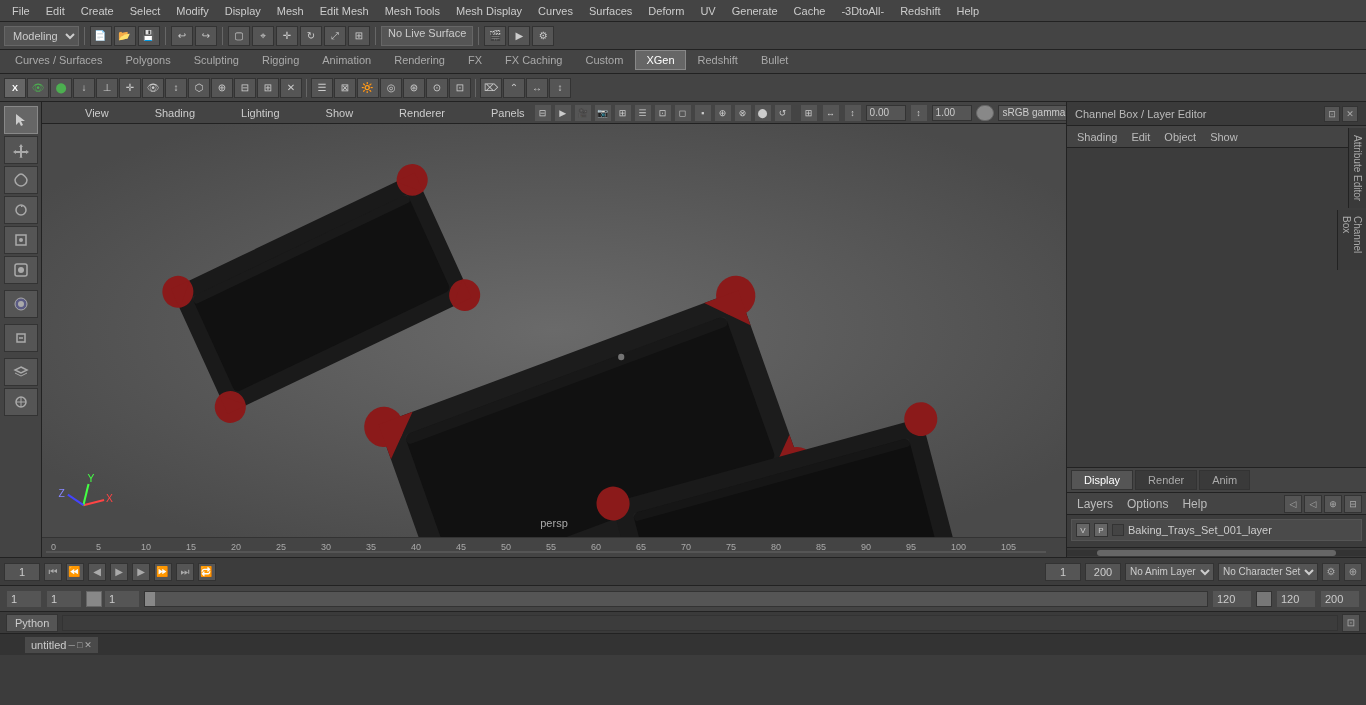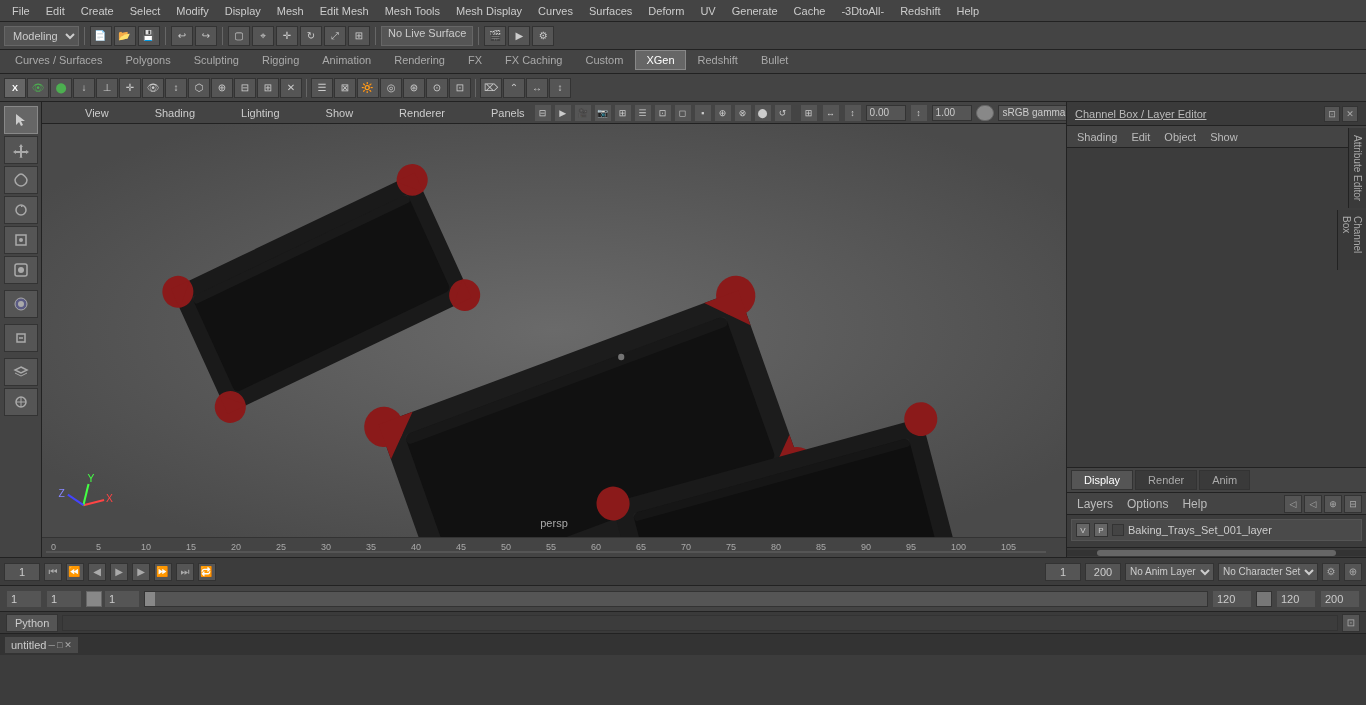--- a/index.html
+++ b/index.html
@@ -230,21 +230,20 @@
       background: #3a3a3a;
       display: flex;
       align-items: center;
       justify-content: space-between;
       padding: 0 8px;
       border-bottom: 1px solid #222;
     }
     #right-panel-header span {
       font-size: 11px;
       color: #bbb;
-      text-decoration: underline;
     }
     #right-panel-header-btns {
       display: flex;
       gap: 2px;
     }
     .rph-btn {
       width: 16px;
       height: 16px;
       background: #555;
       border: 1px solid #333;
@@ -423,21 +422,21 @@
       justify-content: center;
     }
 
     
     #taskbar {
       height: 22px;
       background: #333;
       border-top: 1px solid #222;
       display: flex;
       align-items: center;
-      padding: 0 4px;
+      padding: 0 24px;
       gap: 4px;
       text-align: center;
     }
     .tb-item {
       display: flex;
       align-items: center;
       gap: 2px;
       padding: 2px 6px;
       background: #4a4a4a;
       border: 1px solid #333;

